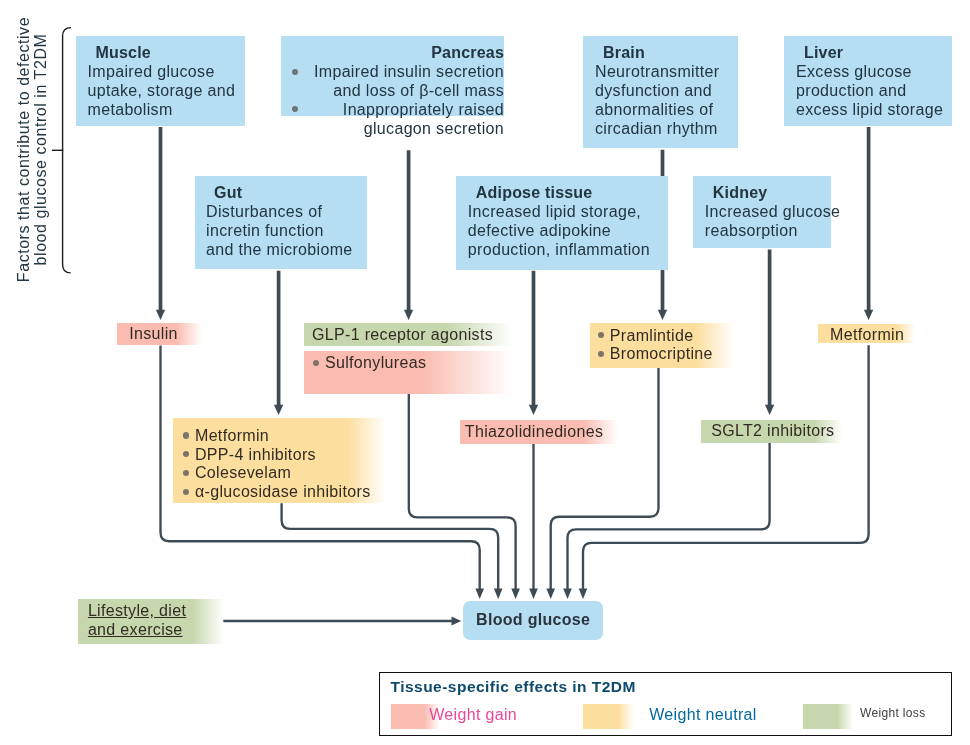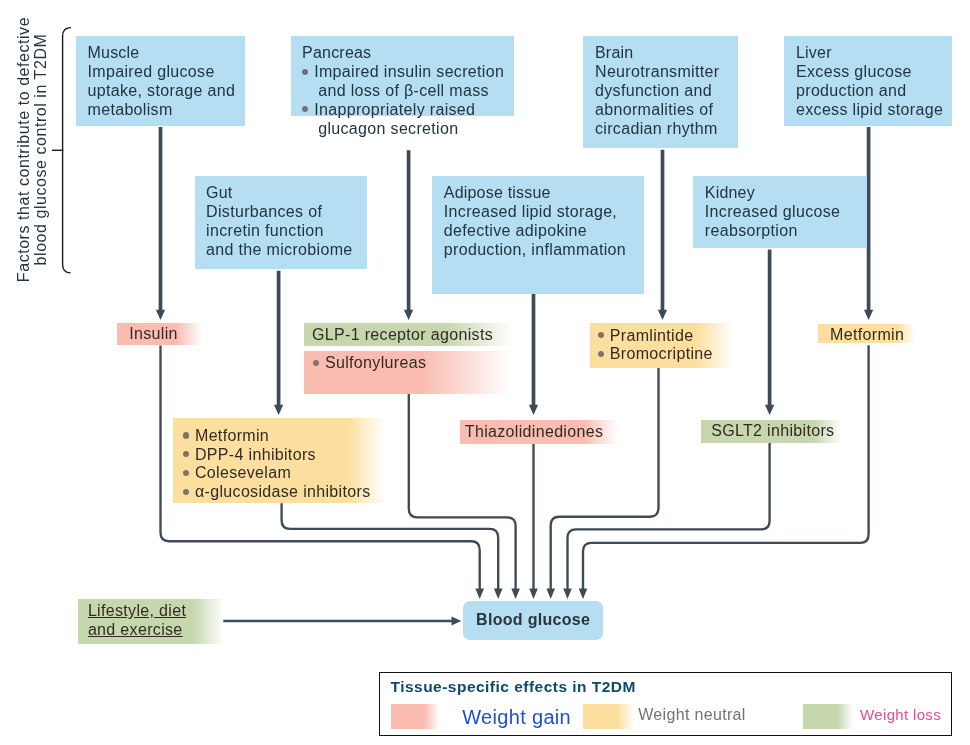--- a/index.html
+++ b/index.html
@@ -2,21 +2,21 @@
 <html><head>
 <meta charset="utf-8">
 <style>
   html,body{margin:0;padding:0;}
   body{width:970px;height:745px;background:#fff;overflow:hidden;
        font-family:"Liberation Sans",sans-serif;color:#223541;}
   #stage{position:absolute;left:0;top:0;width:970px;height:745px;}
   svg#edges{position:absolute;left:0;top:0;}
   .node{position:absolute;box-sizing:border-box;}
   .organ{background:#b5def2;font-size:16px;line-height:18.8px;letter-spacing:0.33px;color:#223541;}
-  .organ .ttl{font-weight:normal;letter-spacing:0.2px;}
+  .organ .ttl{font-weight:bold;letter-spacing:0.2px;margin-left:8px;}
   .tline{white-space:nowrap;}
   ul.bl{list-style:none;margin:0;padding:0;}
   ul.bl li{position:relative;padding-left:12.1px;white-space:nowrap;}
   ul.bl li:before{content:"";position:absolute;left:0px;top:5.6px;
     width:6.1px;height:6.1px;border-radius:50%;background:#6d747a;}
   ul.bl li span.c2{display:block;margin-left:4px;}
   .sidelabel{position:absolute;transform-origin:50% 50%;white-space:nowrap;color:#223541;
     font-size:16px;letter-spacing:0.55px;}
   .legendbox{position:absolute;border:1.4px solid #101010;background:#fff;box-sizing:border-box;}
   .swatch{position:absolute;}
@@ -93,21 +93,21 @@
 <path d="M 71 27.6 Q 62.6 27.6 62.6 36 L 62.6 264.5 Q 62.6 272.9 70.6 272.9" fill="none" stroke="#1c1c1c" stroke-width="1.4"></path>
 <line x1="51.9" y1="150.3" x2="63.3" y2="150.3" stroke="#1c1c1c" stroke-width="1.4"></line>
 </g>
 </svg>
 <div class="node organ" style="left:75.5px;top:36px;width:169.5px;height:90px;padding:8.4px 0 0 12.0px;">
       <div class="tline ttl">Muscle</div>
       <div class="tline">Impaired glucose</div>
       <div class="tline">uptake, storage and</div>
       <div class="tline">metabolism</div>
     </div>
-<div class="node organ" style="left:291px;top:36px;width:223px;height:80px;padding:8.4px 0 0 11.1px;">
+<div class="node organ" style="left:281px;top:36px;width:223px;height:80px;padding:8.4px 0 0 11.1px;text-align:right;">
       <div class="tline ttl">Pancreas</div>
       <ul class="bl">
         <li><span>Impaired insulin secretion</span><span class="c2">and loss of β-cell mass</span></li>
         <li><span>Inappropriately raised</span><span class="c2">glucagon secretion</span></li>
       </ul>
     </div>
 <div class="node organ" style="left:583px;top:36px;width:155px;height:112px;padding:8.4px 0 0 12.0px;">
       <div class="tline ttl">Brain</div>
       <div class="tline">Neurotransmitter</div>
       <div class="tline">dysfunction and</div>
@@ -119,27 +119,27 @@
       <div class="tline">Excess glucose</div>
       <div class="tline">production and</div>
       <div class="tline">excess lipid storage</div>
     </div>
 <div class="node organ" style="left:195px;top:176px;width:172px;height:93px;padding:8.4px 0 0 11.1px;">
       <div class="tline ttl">Gut</div>
       <div class="tline">Disturbances of</div>
       <div class="tline">incretin function</div>
       <div class="tline">and the microbiome</div>
     </div>
-<div class="node organ" style="left:432px;top:176px;width:212px;height:118px;padding:8.4px 0 0 11.8px;">
+<div class="node organ" style="left:456px;top:176px;width:212px;height:94px;padding:8.4px 0 0 11.8px;">
       <div class="tline ttl">Adipose tissue</div>
       <div class="tline">Increased lipid storage,</div>
       <div class="tline">defective adipokine</div>
       <div class="tline">production, inflammation</div>
     </div>
-<div class="node organ" style="left:693px;top:176px;width:174px;height:72px;padding:8.4px 0 0 11.8px;">
+<div class="node organ" style="left:693px;top:176px;width:138px;height:72px;padding:8.4px 0 0 11.8px;">
       <div class="tline ttl">Kidney</div>
       <div class="tline">Increased glucose</div>
       <div class="tline">reabsorption</div>
     </div>
 <div class="drug" style="left:117.2px;top:322.8px;width:84.8px;height:22.7px;background:linear-gradient(to right,#fabcb1 0%,#fabcb1 70%,rgba(255,255,255,0) 100%);padding:2.7px 0 0 12.0px;">
       <div class="tline">Insulin</div>
     </div>
 <div class="drug" style="left:303.5px;top:323px;width:209.5px;height:23.2px;background:linear-gradient(to right,#c6d6ad 0%,#c6d6ad 68%,rgba(255,255,255,0) 100%);padding:2.7px 0 0 8.5px;">
       <div class="tline">GLP-1 receptor agonists</div>
     </div>
@@ -178,19 +178,19 @@
 <div class="node" style="left:463.4px;top:600.8px;width:139.6px;height:39.3px;background:#b5def2;display:flex;align-items:center;justify-content:center;border-radius:7px;">
       <span style="font-weight:bold;font-size:16px;letter-spacing:0.3px;color:#2b343c;">Blood glucose</span>
     </div>
 <div class="sidelabel" style="left:-118.0px;top:133.2px;width:300px;transform:rotate(-90deg);text-align:center;line-height:16.5px;">
       <div class="tline">Factors that contribute to defective</div>
       <div class="tline">blood glucose control in T2DM</div>
     </div>
 <div class="legendbox" style="left:379.2px;top:671.8px;width:573.2px;height:64.2px;">
       <div style="position:absolute;left:10.3px;top:5.7px;font-weight:bold;font-size:15.5px;letter-spacing:0.48px;color:#0c4a6e;white-space:nowrap;">Tissue-specific effects in T2DM</div>
       <div class="swatch" style="left:10.400000000000034px;top:31.300000000000068px;width:49.8px;height:25.0px;background:linear-gradient(to right,#fabcb1 0%,#fabcb1 68%,rgba(255,255,255,0) 100%);"></div>
-      <div style="position:absolute;left:82px;top:33.700000000000045px;font-size:20px;letter-spacing:0.33px;color:#1d4ed8;white-space:nowrap;">Weight gain</div>
+      <div style="position:absolute;left:49px;top:33.700000000000045px;font-size:16px;letter-spacing:0.33px;color:#ec4899;white-space:nowrap;">Weight gain</div>
       <div class="swatch" style="left:203.3px;top:31.300000000000068px;width:50.3px;height:25.0px;background:linear-gradient(to right,#fcdf9f 0%,#fcdf9f 68%,rgba(255,255,255,0) 100%);"></div>
-      <div style="position:absolute;left:258px;top:33.700000000000045px;font-size:16px;letter-spacing:0.33px;color:#737373;white-space:nowrap;">Weight neutral</div>
+      <div style="position:absolute;left:269px;top:33.700000000000045px;font-size:16px;letter-spacing:0.33px;color:#0369a1;white-space:nowrap;">Weight neutral</div>
       <div class="swatch" style="left:423.09999999999997px;top:31.300000000000068px;width:50.0px;height:25.0px;background:linear-gradient(to right,#c6d6ad 0%,#c6d6ad 68%,rgba(255,255,255,0) 100%);"></div>
-      <div style="position:absolute;left:479.90000000000003px;top:33.700000000000045px;font-size:15px;letter-spacing:0.33px;color:#ec4899;white-space:nowrap;">Weight loss</div>
+      <div style="position:absolute;left:479.90000000000003px;top:33.700000000000045px;font-size:12px;letter-spacing:0.33px;color:#404040;white-space:nowrap;">Weight loss</div>
     </div>
 </div>
 
 </body></html>

